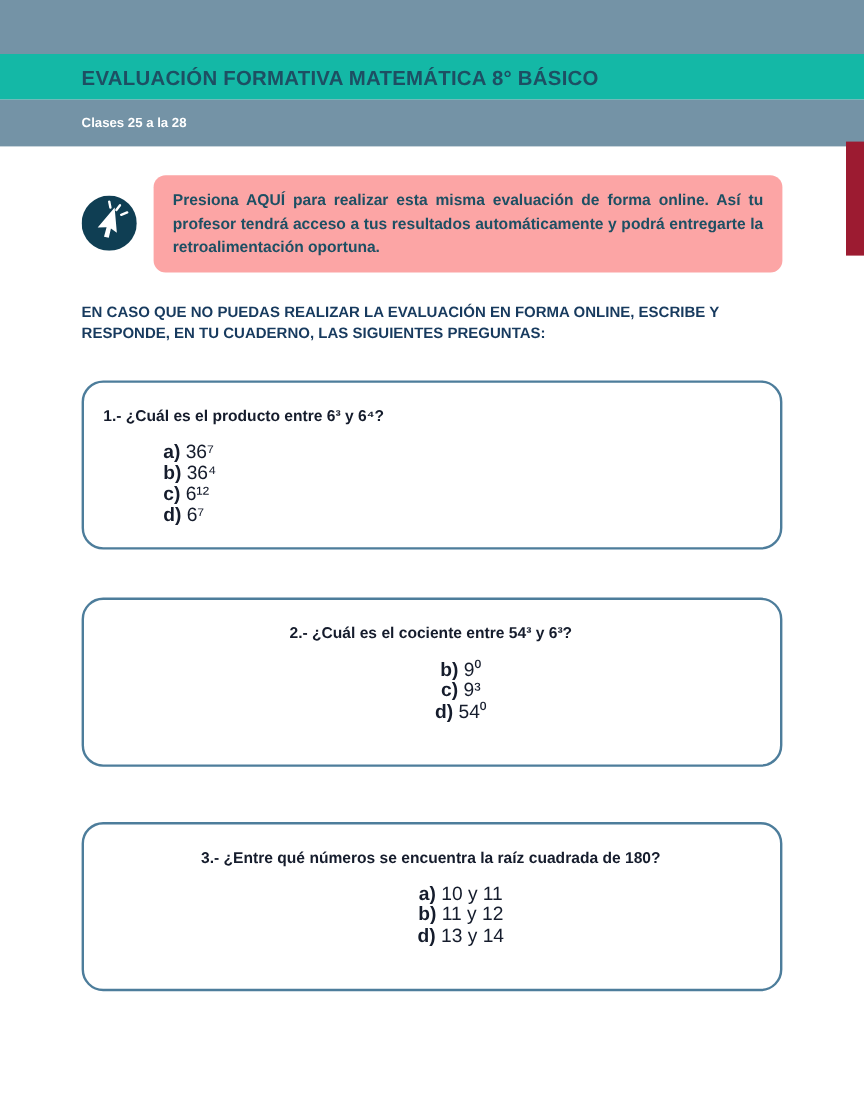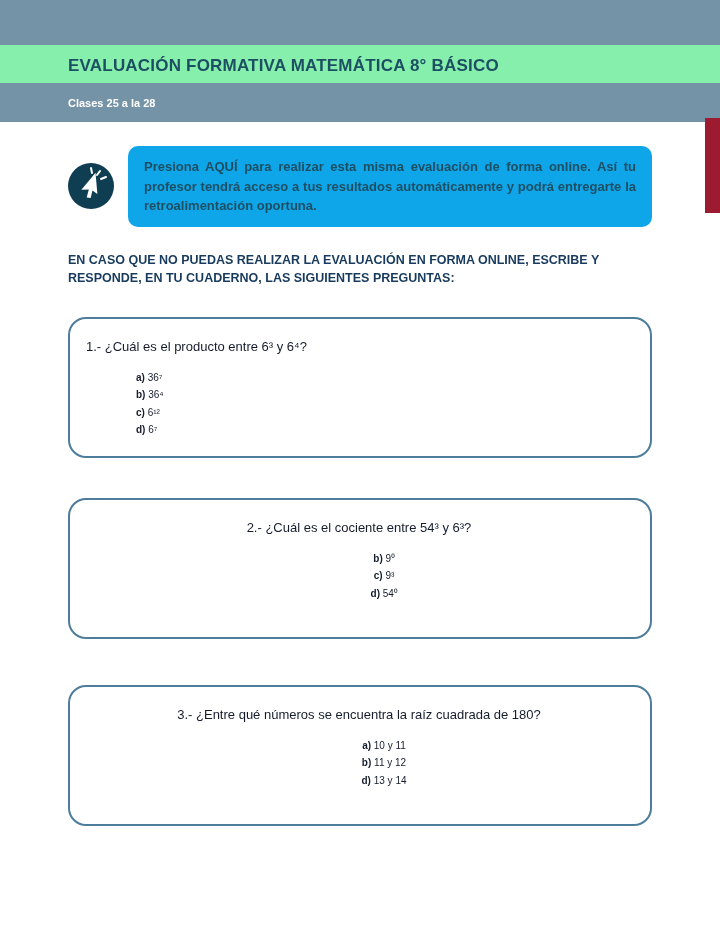--- a/index.html
+++ b/index.html
@@ -5,21 +5,21 @@
   * { margin:0; padding:0; box-sizing:border-box; }
   html,body { background:#ffffff; }
   body {
     width:720px; height:932px;
     position:relative; overflow:hidden;
     font-family:"Liberation Sans", sans-serif;
     color:#151c2c;
   }
   
   .band-top { height:45px; background:#7493a6; }
-  .title-row { padding:11px 68px 7px 68px; background:#86efac; }
+  .title-row { padding:11px 68px 7px 68px; background:#14b8a6; }
   .page-title {
     font-size:17px; font-weight:700; color:#1d4f63; letter-spacing:.2px;
   }
   .band-sub {
     height:39px; background:#7493a6; display:flex; align-items:center;
     padding-left:68px;
   }
   .band-sub span { color:#ffffff; font-size:11px; font-weight:700; }
 
   
@@ -28,21 +28,21 @@
     background:#9c1b31;
   }
 
   
   .callout {
     margin:24px 68px 0 68px;
     display:flex; align-items:center; gap:14px;
   }
   .icon-circle { width:46px; height:46px; flex:0 0 46px; }
   .callout-box {
-    flex:1; background:#0ea5e9; border-radius:10px;
+    flex:1; background:#fca5a5; border-radius:10px;
     padding:11px 16px;
   }
   .callout-box p {
     font-size:13px; font-weight:700; color:#1d4f63;
     line-height:1.5; text-align:justify;
   }
   .callout-box a {
     color:#1d4f63; text-decoration:none; cursor:pointer;
   }
 
@@ -56,23 +56,23 @@
   
   .qbox {
     margin:30px 68px 0 68px;
     min-height:141px;
     border:2px solid #4d7d9b; border-radius:18px;
     background:#ffffff;
     padding:20px 18px 16px 16px;
   }
   .qbox.q2 { margin-top:40px;text-align:center; }
   .qbox.q3 { margin-top:46px;text-align:center; }
-  .qprompt { font-size:13px; font-weight:400; color:#151c2c; }
+  .qprompt { font-size:13px; font-weight:700; color:#151c2c; }
   .opts { list-style:none; margin:15px 0 0 50px; }
-  .opts li { font-size:10px; line-height:17.5px; color:#151c2c; }
+  .opts li { font-size:16px; line-height:17.5px; color:#151c2c; }
   .olabel { font-weight:700; }
 </style>
 </head>
 <body>
 
 <header>
   <div class="band-top"></div>
   <div class="title-row">
     <h1 class="page-title">EVALUACIÓN FORMATIVA MATEMÁTICA 8° BÁSICO</h1>
   </div>

